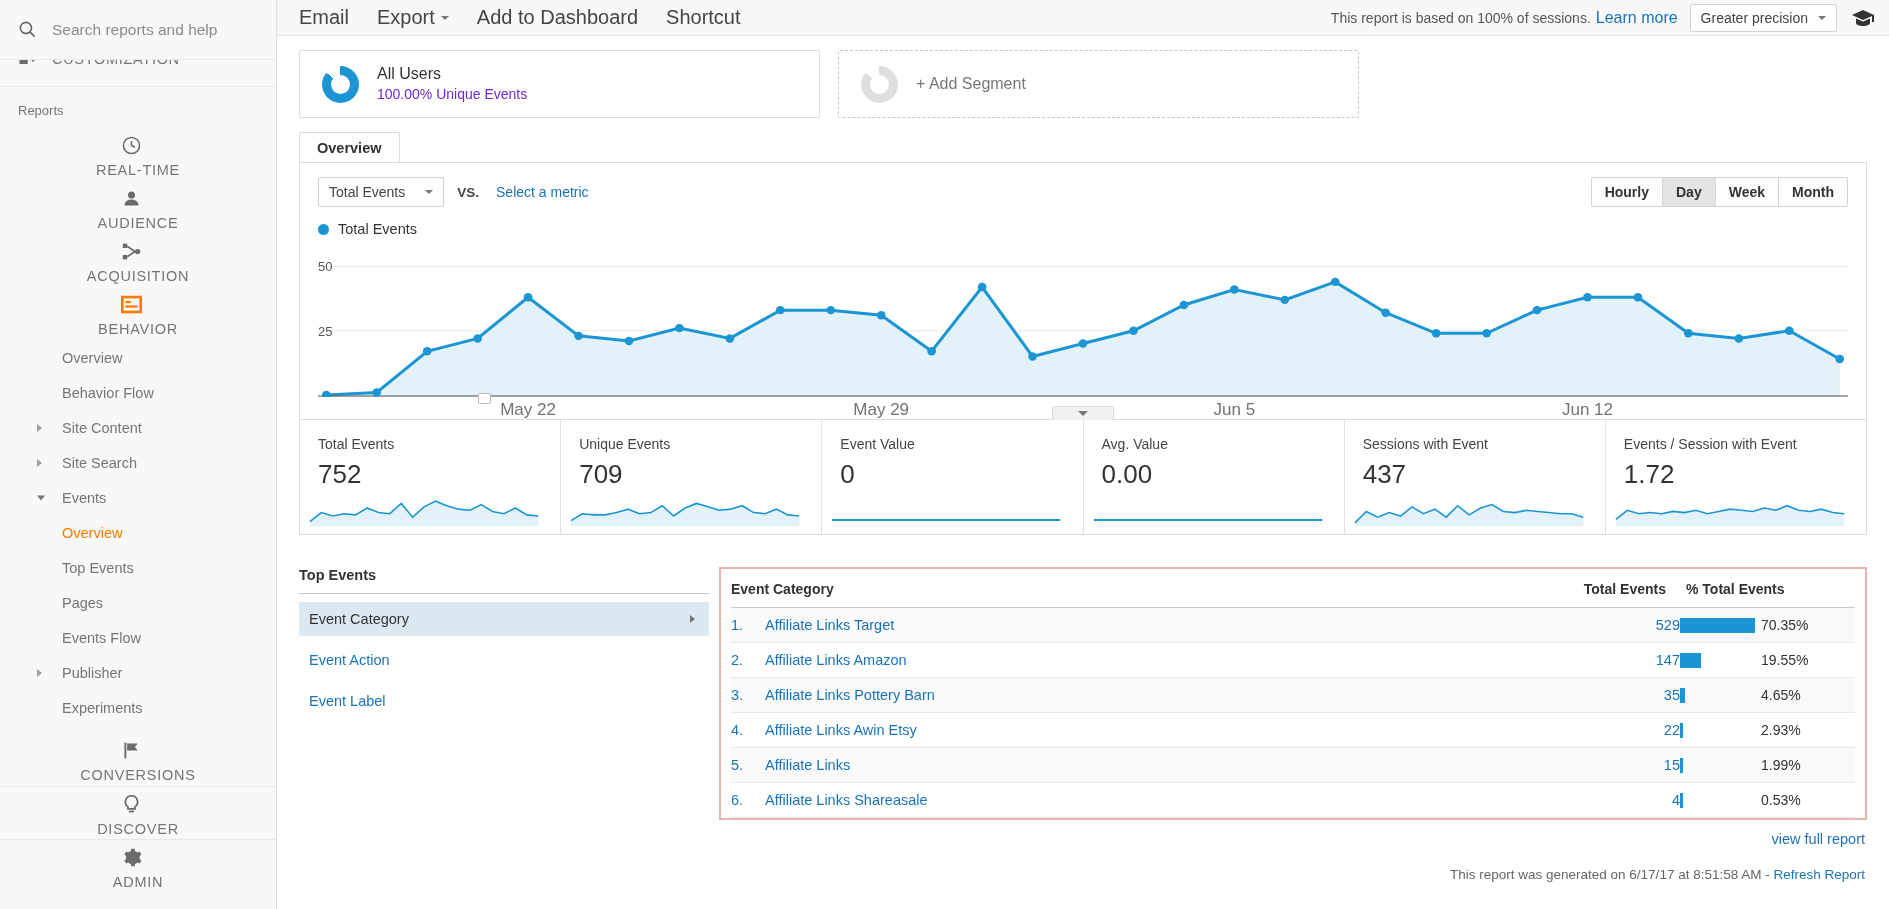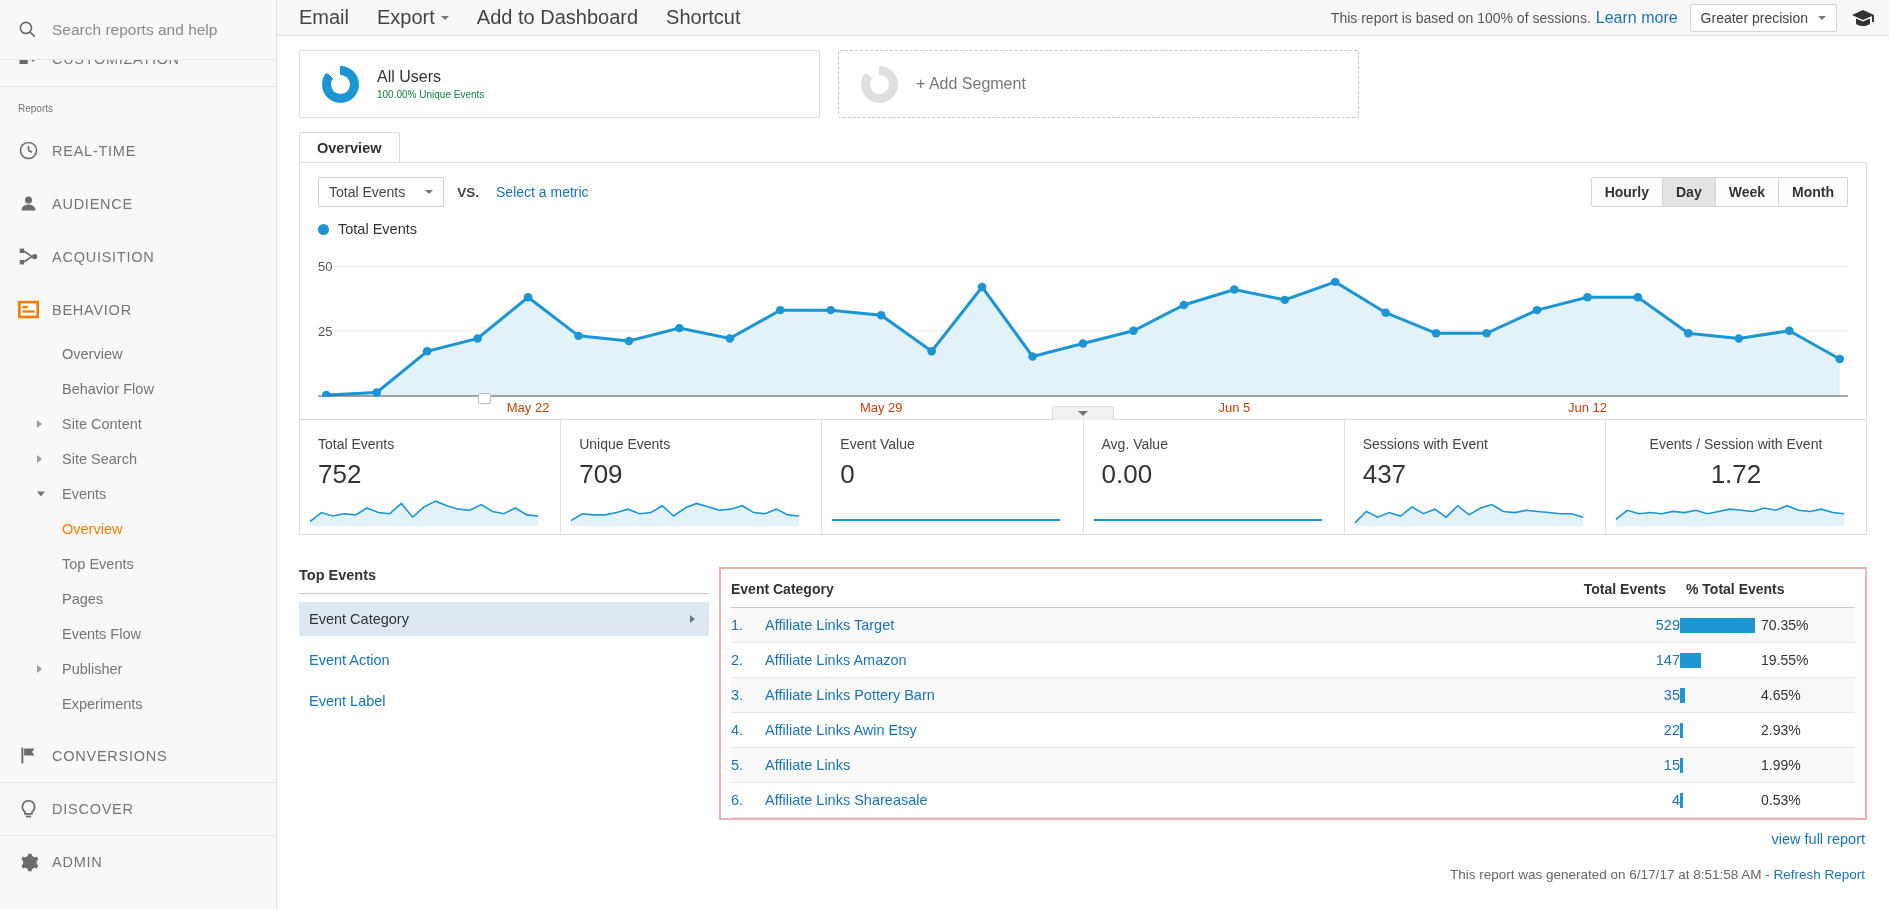--- a/index.html
+++ b/index.html
@@ -39,25 +39,25 @@
     border-bottom: 1px solid #e8e8e8;
     position: relative;
   }
   .nav-cut .ico { width: 34px; flex: 0 0 34px; display:flex; align-items:center; margin-top:-8px;}
   .nav-cut .lbl {
     font-size: 14.5px; letter-spacing: .7px; color: #757575;
     margin-top: -9px; white-space: nowrap;
   }
 
   .sec-label {
-    font-size: 10px; color: #757575; padding: 16px 18px 10px 18px;
+    font-size: 13px; color: #757575; padding: 16px 18px 10px 18px;
   }
   .nav-item {
     display: flex; align-items: center; height: 53px;
-    padding: 0 18px; cursor: pointer;
+    padding: 0 18px; cursor: pointer; flex-direction: column;
   }
   .nav-item .ico { width: 34px; flex: 0 0 34px; display: flex; align-items: center; }
   .nav-item .lbl {
     font-size: 14.5px; letter-spacing: .75px; color: #757575; white-space: nowrap;
   }
   .nav-item.divtop { border-top: 1px solid #e8e8e8; }
 
   .sub-item {
     display: flex; align-items: center; height: 35px;
     padding-left: 62px; cursor: pointer; position: relative;
@@ -127,21 +127,21 @@
     background: conic-gradient(#1b95d4 0deg 310deg, transparent 310deg 360deg);
   }
   .donut.gray {
     background: conic-gradient(#dfdfdf 0deg 310deg, transparent 310deg 360deg);
   }
   .donut::after {
     content:""; position:absolute; left:9px; top:9px; width:19px; height:19px;
     border-radius:50%; background:#fff;
   }
   .seg-title { font-size: 16px; color: #333; line-height: 1.35; }
-  .seg-sub { font-size: 10px; color: #15803d; line-height: 1.4; }
+  .seg-sub { font-size: 14px; color: #6d28d9; line-height: 1.4; }
   .seg-add { font-size: 16px; color: #777; }
 
   
   .tabbar { margin-top: 14px; border-bottom: 1px solid #dcdcdc; display: flex; height: 31px; }
   .tab {
     border: 1px solid #dcdcdc; border-bottom: none; background: #fff;
     padding: 0 17px; display: flex; align-items: center;
     font-size: 14.5px; font-weight: bold; color: #333;
     position: relative; top: 0px; border-radius: 2px 2px 0 0; cursor: pointer;
   }
@@ -167,37 +167,37 @@
   .period-btn.active { background: #e4e4e4; }
 
   .legend { display: flex; align-items: center; margin-top: 14px; }
   .legend-dot { width: 11px; height: 11px; border-radius: 50%; background: #1b95d4; margin-right: 9px; }
   .legend-lbl { font-size: 14.5px; color: #333; }
 
   .chart-wrap { position: relative; height: 150px; margin-top: 10px; }
   .chart-svg { display: block; width: 100%; height: 150px; }
   .xaxis { position: relative; height: 22px; }
   .xtick {
-    position: absolute; font-size: 13px; color: #c2410c; transform: translateX(-50%); top: 3px;
+    position: absolute; font-size: 17px; color: #737373; transform: translateX(-50%); top: 3px;
   }
   .chart-expander {
     position: absolute; left: 50%; transform: translateX(-50%); bottom: -1px;
     width: 62px; height: 14px; background: #f1f1f1; border: 1px solid #dcdcdc;
     border-bottom: none; border-radius: 3px 3px 0 0;
     display: flex; align-items: center; justify-content: center; cursor: pointer;
   }
   .chart-expander .arr {
     width:0;height:0;border-top: 5px solid #777;
     border-left: 5px solid transparent; border-right: 5px solid transparent;
   }
 
   
   .metrics { display: flex; border: 1px solid #dcdcdc; border-top: none; height: 115px; }
   .mcard { flex: 1 1 0; border-right: 1px solid #e2e2e2; padding: 16px 18px 0 18px; position: relative; }
-  .mcard:last-child { border-right: none; text-align: center; }
+  .mcard:last-child { border-right: none; }
   .mlabel { font-size: 14px; color: #444; }
   .mvalue { font-size: 26px; color: #333; margin-top: 7px; font-weight: normal; }
   .spark { position: absolute; left: 0; right: 12px; bottom: 8px; height: 32px; }
   .spark svg { display: block; width: 100%; height: 32px; }
 
   
   .bottom { display: flex; margin-top: 32px; }
   .top-events { width: 410px; flex: 0 0 410px; }
   .te-title { font-size: 14.5px; font-weight: bold; color: #333; padding-bottom: 10px; border-bottom: 1px solid #c9c9c9; }
   .te-item {

